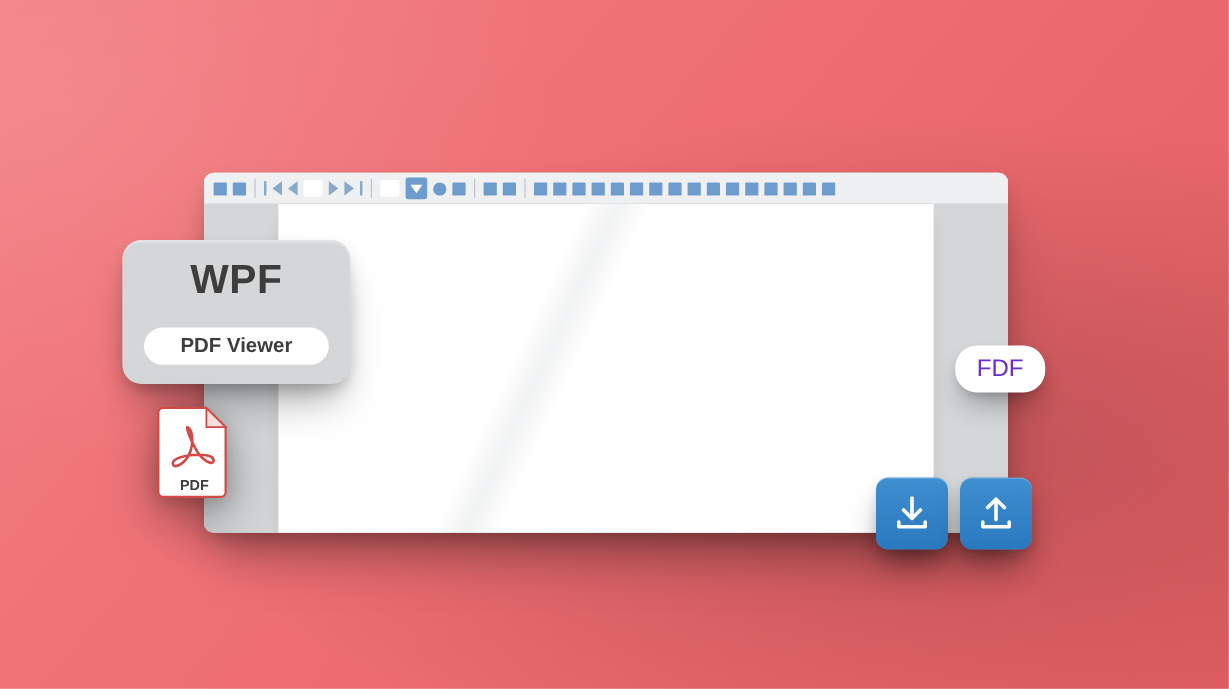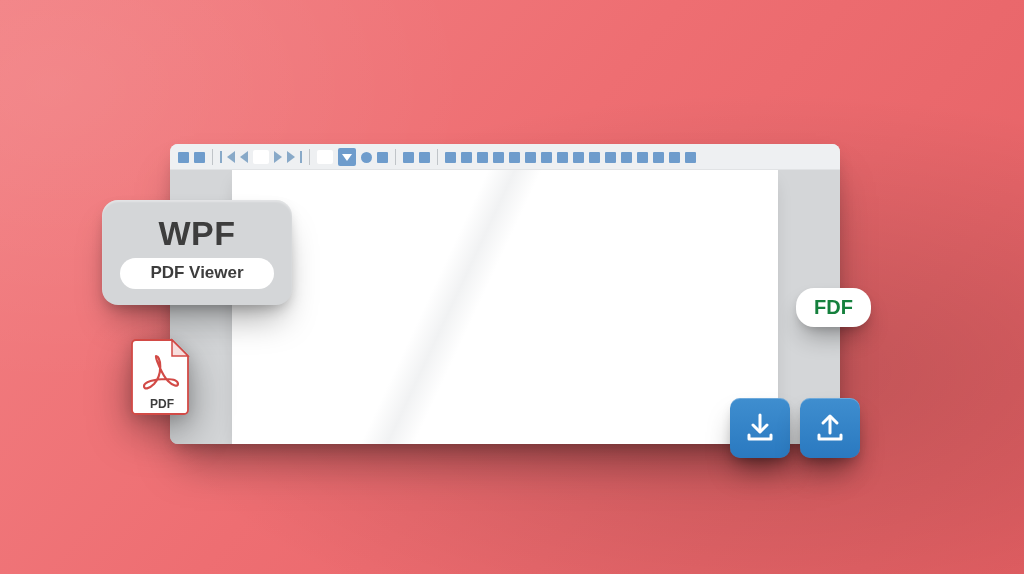--- a/index.html
+++ b/index.html
@@ -63,38 +63,38 @@
     width: 190px;
     background: #d4d6d8;
     border-radius: 16px;
     padding: 14px 18px 16px 18px;
     box-shadow:
       0 22px 34px -10px rgba(0,0,0,0.35),
       0 6px 14px -4px rgba(0,0,0,0.25),
       inset 0 2px 2px rgba(255,255,255,0.35);
   }
   .wpf-title { font-size: 34px; font-weight: 600; color: #3d3d3d; letter-spacing: 0.5px; text-align:center; }
-  .wpf-pill { margin-top: 5px; background: #ffffff; border-radius: 999px; padding: 5px 16px 6px; font-size: 17px; font-weight: 600; color: #3d3d3d; text-align:center; }
+  .wpf-pill { margin-top: 20px; background: #ffffff; border-radius: 999px; padding: 5px 16px 6px; font-size: 17px; font-weight: 600; color: #3d3d3d; text-align:center; }
 
   
   .pdf-file {
     position: absolute; left: 130px; top: 338px;
     width: 64px; height: 78px;
     filter: drop-shadow(0 16px 22px rgba(0,0,0,0.32)) drop-shadow(0 4px 8px rgba(0,0,0,0.2));
   }
   .pdf-cap { font-size: 12px; font-weight: 700; fill: #3d3d3d; text-anchor: middle; }
 
   
   .pill {
     position: absolute;
     background: #ffffff;
     border-radius: 18px;
     padding: 8px 18px;
-    font-size: 20px; font-weight: 700;
-    color: #15803d;
+    font-size: 20px; font-weight: 400;
+    color: #6d28d9;
     box-shadow: 0 14px 24px -6px rgba(0,0,0,0.32), 0 4px 10px -3px rgba(0,0,0,0.2);
   }
   .pill-fdf { left: 796px; top: 288px; }
   .pill-xfdf { left: 766px; top: 338px; }
 
   
   .sqbtn {
     position: absolute;
     width: 60px; height: 60px;
     background: linear-gradient(180deg, #3f8ecf, #2a79c0);

